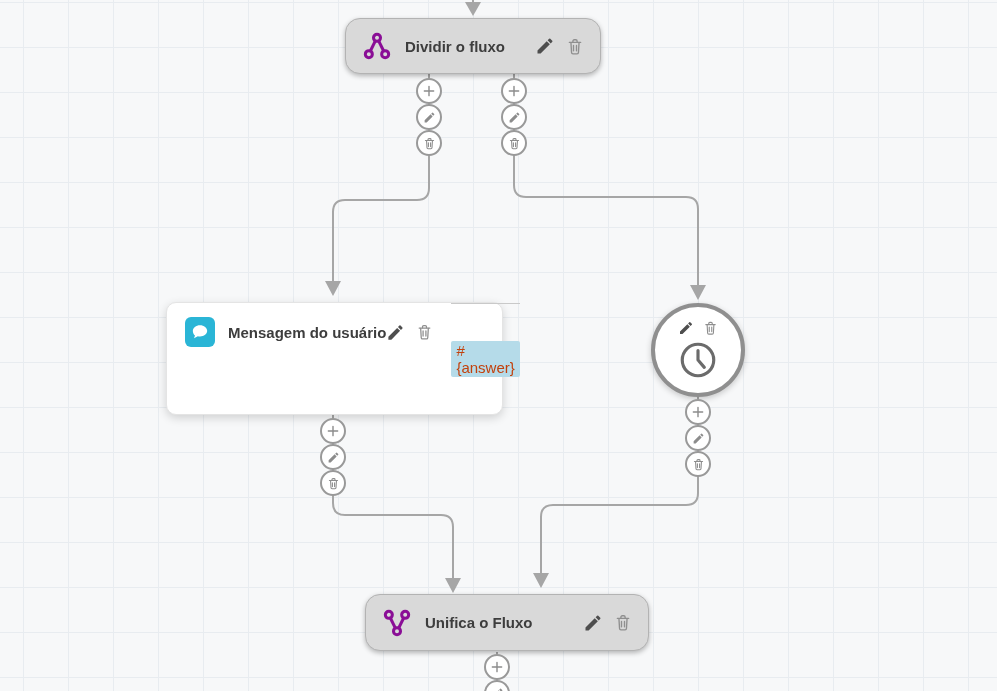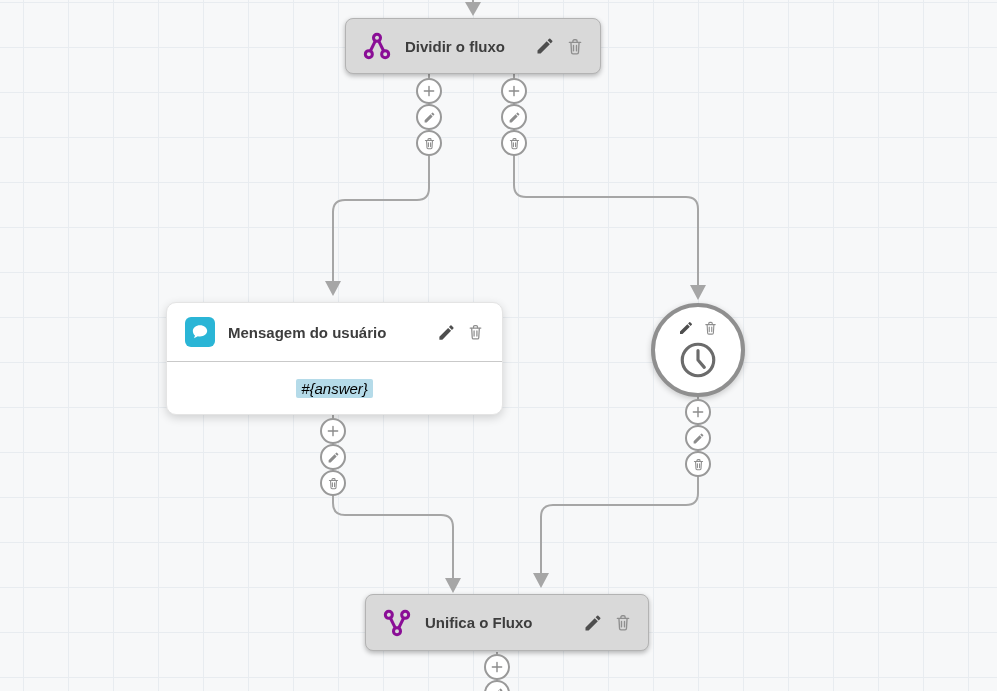--- a/index.html
+++ b/index.html
@@ -12,45 +12,45 @@
       linear-gradient(to bottom,#e8ecf0 1px,transparent 1px);
     background-size:45px 45px;
     background-position:23px 2px;
   }
   #wires{position:absolute;left:0;top:0;z-index:1;}
   .wire{stroke:#a6a6a6;stroke-width:2;fill:none;}
   .arrowhead{fill:#a6a6a6;stroke:none;}
 
   .node-bar{
     position:absolute;z-index:3;display:flex;align-items:center;
-    background:#d9d9d9;border:1px solid #b3b3b3;border-radius:8px;
+    background:#d9d9d9;border:1px solid #b3b3b3;border-radius:15px;
     box-shadow:0 2px 5px rgba(0,0,0,.28);
     padding:0 16px;box-sizing:border-box;
   }
   .node-title{font-size:15px;font-weight:bold;color:#3d3d3d;white-space:nowrap;}
   .hicon{display:inline-flex;align-items:center;justify-content:center;cursor:pointer;}
   .pencil{color:#4e4e4e;}
   .trash{color:#8f8f8f;}
 
   .node-card{
     position:absolute;z-index:3;background:#ffffff;border:1px solid #e4e4e4;
     border-radius:10px;box-shadow:0 3px 10px rgba(0,0,0,.16);
-    box-sizing:border-box;display:flex;flex-direction:column;
+    box-sizing:border-box;display:flex;flex-direction:row;
   }
   .card-header{display:flex;align-items:center;height:58px;padding:0 18px;}
   .card-body{
     border-top:1px solid #c9c9c9;margin:0 0;flex:1;
     display:flex;align-items:center;justify-content:center;
   }
   .chat-badge{
     width:30px;height:30px;border-radius:6px;display:inline-flex;
     align-items:center;justify-content:center;flex:none;
   }
   .var-chip{
-    font-size:15px;font-style:italic;color:#000000;
+    font-size:15px;color:#c2410c;
     padding:1px 5px;border-radius:2px;
   }
 
   .node-circle{
     position:absolute;z-index:3;background:#ffffff;
     border:4px solid #8f8f8f;border-radius:50%;
     box-shadow:0 2px 6px rgba(0,0,0,.2);
     box-sizing:border-box;display:flex;flex-direction:column;
     align-items:center;justify-content:center;
   }

